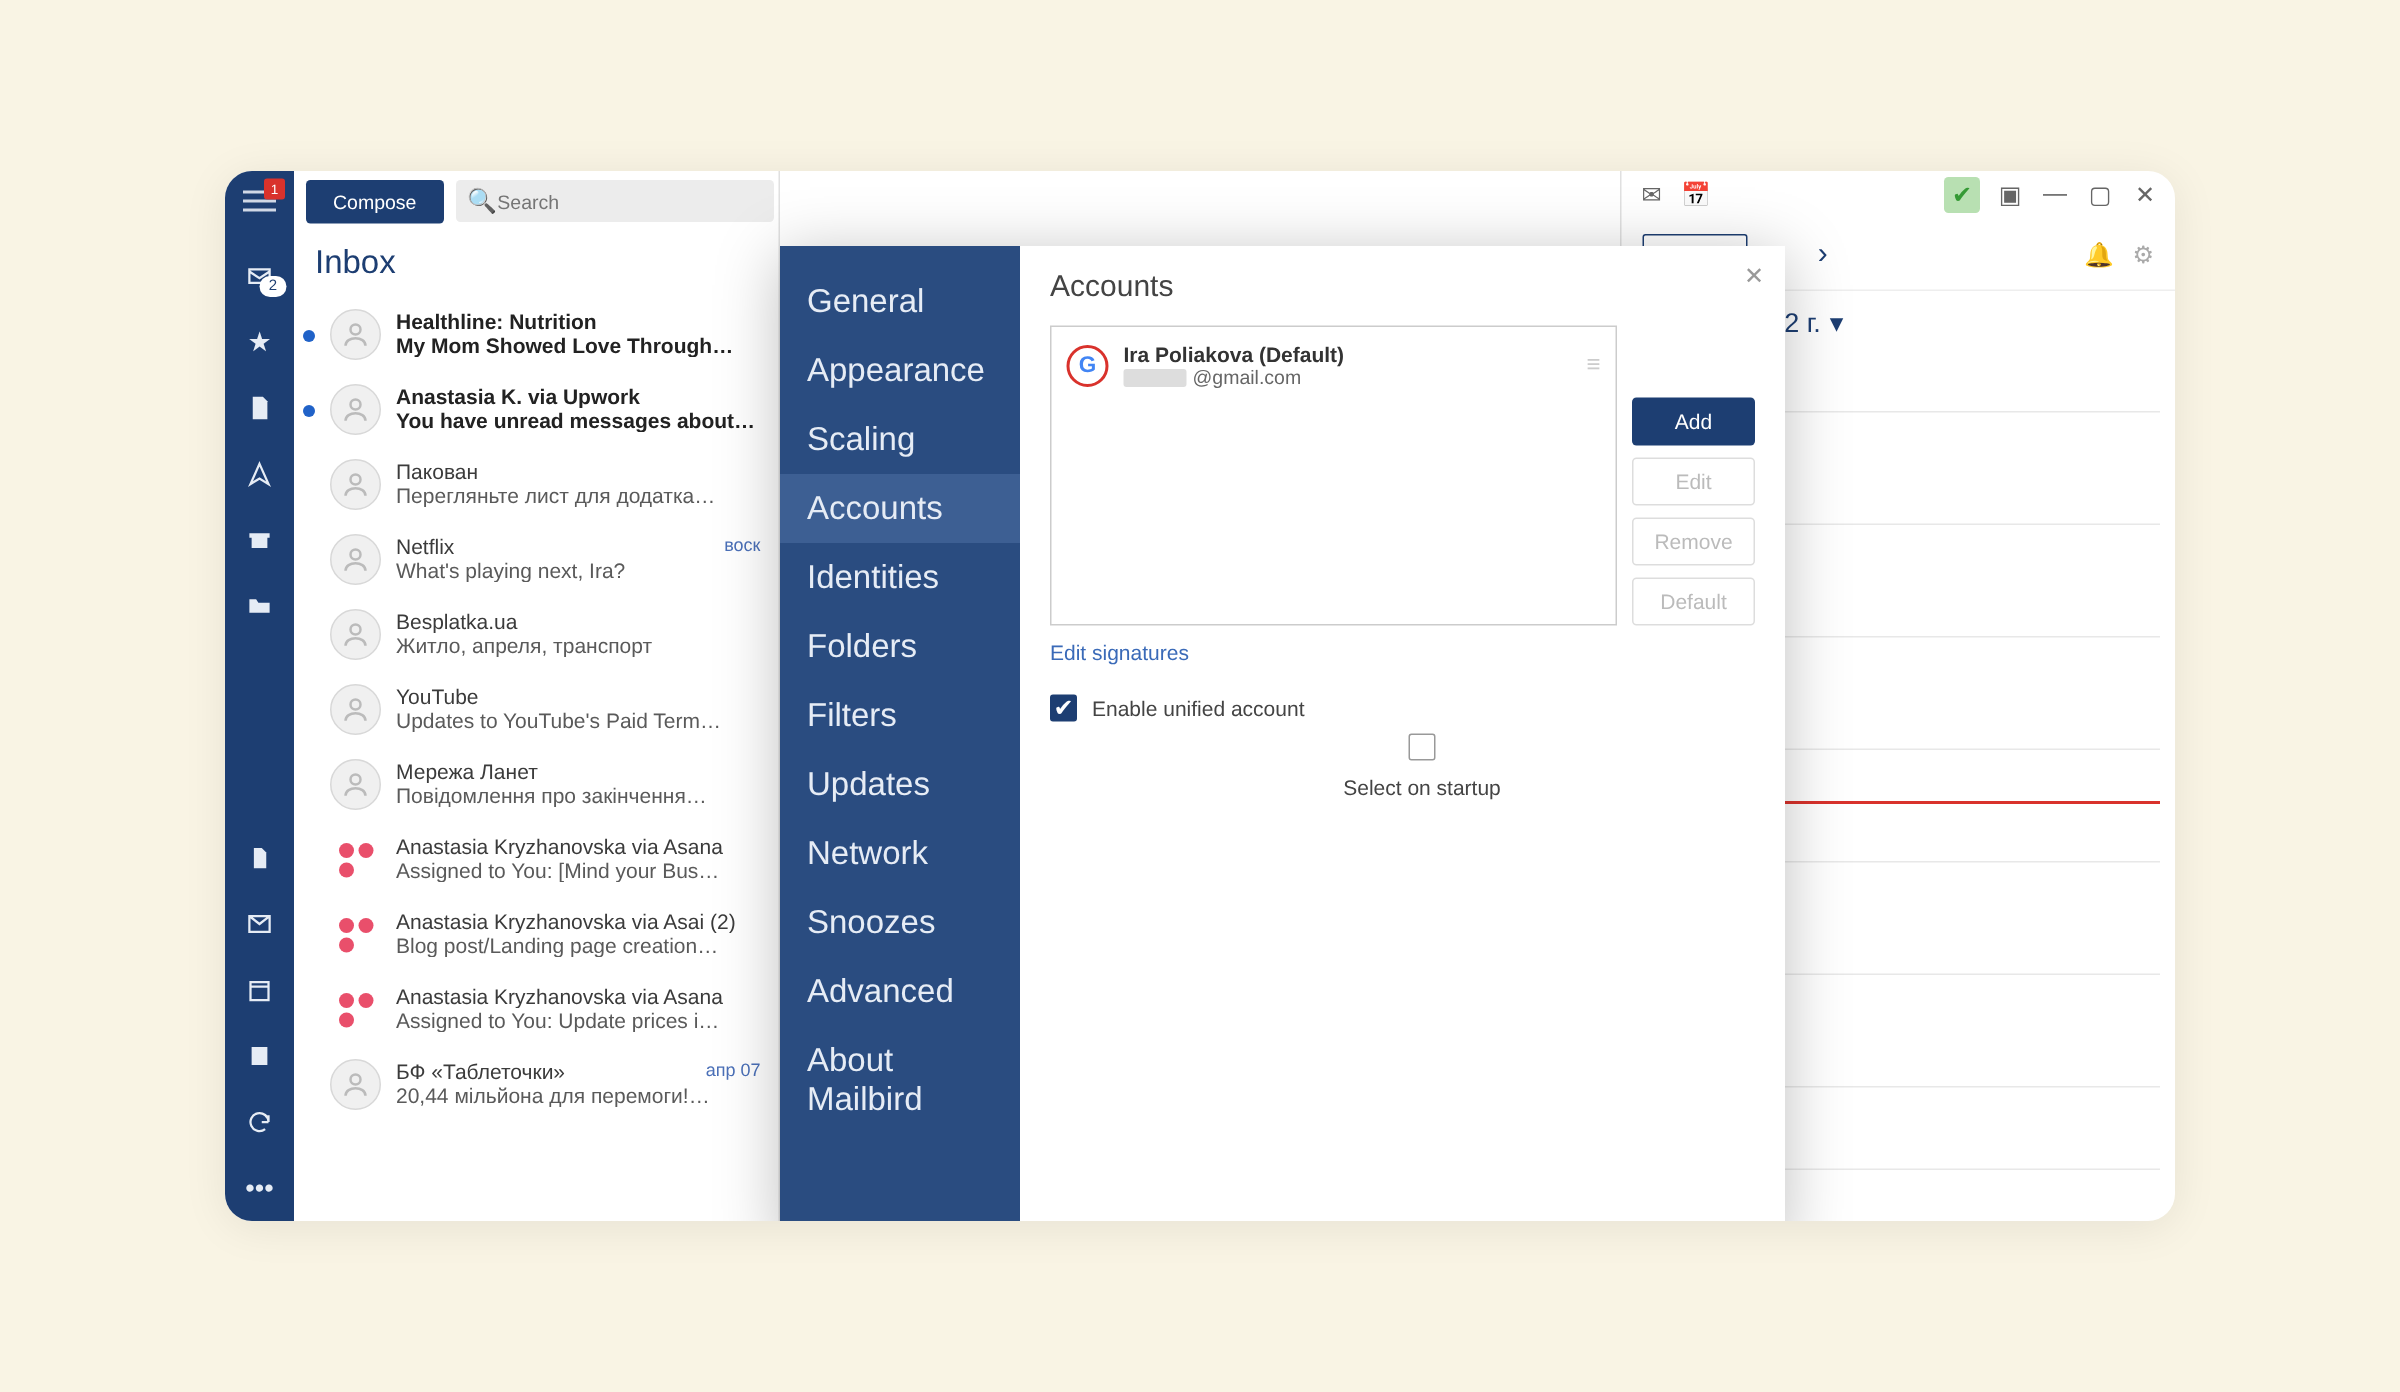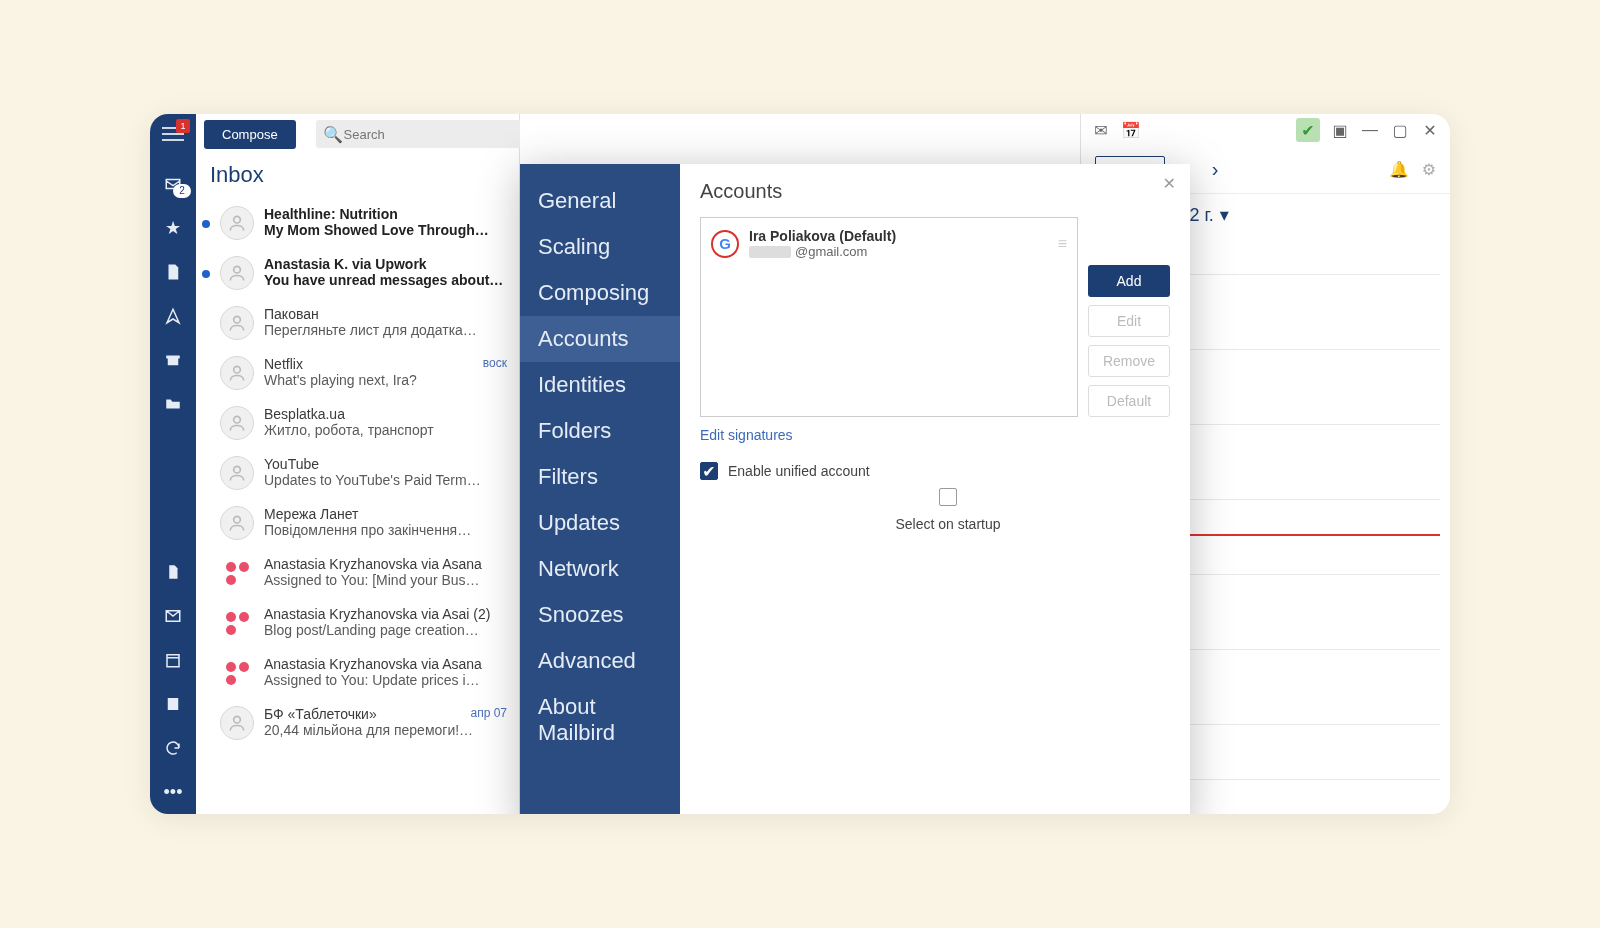--- a/index.html
+++ b/index.html
@@ -8,21 +8,21 @@
 .sidebar-rail { width: 46px; background: #1d3e72; display: flex; flex-direction: column; align-items: center; padding-top: 8px; }
 .rail-menu { width: 26px; height: 22px; position: relative; margin-bottom: 18px; }
 .rail-menu .bars { width: 22px; height: 2px; background: #d0d8e6; position: absolute; left: 2px; }
 .rail-menu .b1{top:5px;} .rail-menu .b2{top:11px;} .rail-menu .b3{top:17px;}
 .rail-menu .badge { position: absolute; right: -4px; top: -3px; width: 14px; height: 14px; background: #d9322c; border-radius: 2px; color: #fff; font-size: 9px; line-height: 14px; text-align: center; }
 .rail-item { width: 32px; height: 32px; margin: 6px 0; display: flex; align-items: center; justify-content: center; color: #e6ecf5; font-size: 18px; position: relative; }
 .rail-item .count { position: absolute; width: 18px; height: 14px; background: #fff; color: #1d3e72; border-radius: 7px; font-size: 10px; line-height: 14px; text-align: center; right: -2px; bottom: 2px; }
 .rail-spacer { flex: 1; }
 .rail-icon { width: 18px; height: 18px; }
 .mail-panel { width: 324px; background: #fff; display: flex; flex-direction: column; border-right: 1px solid #e0e0e0; }
-.mail-top { height: 40px; display: flex; align-items: center; padding: 0 8px; gap: 20px; }
+.mail-top { height: 40px; display: flex; align-items: center; padding: 0 8px; gap: 8px; }
 .compose-btn { background: #1d3e72; color: #fff; border: none; border-radius: 3px; padding: 7px 18px; font-size: 13px; cursor: pointer; }
 .search-wrap { flex: 1; background: #ececec; border-radius: 3px; height: 28px; display: flex; align-items: center; padding: 0 8px; color: #888; }
 .search-wrap input { flex: 1; border: none; background: transparent; outline: none; font-size: 13px; }
 .sort-icon { color: #888; font-size: 14px; padding: 0 4px; }
 .mail-header { padding: 8px 14px 10px; color: #1d3e72; font-size: 22px; font-weight: 300; }
 .mail-list { flex: 1; overflow: hidden; }
 .mail-item { display: flex; align-items: flex-start; padding: 8px 12px 8px 6px; gap: 10px; position: relative; }
 .mail-item .dot { width: 8px; height: 8px; border-radius: 50%; background: #2062c8; margin-top: 14px; }
 .mail-item .dot.hidden { visibility: hidden; }
 .avatar { width: 34px; height: 34px; border-radius: 50%; background: #f0f0f0; border: 1px solid #d8d8d8; display: flex; align-items: center; justify-content: center; color: #bbb; }
@@ -215,21 +215,21 @@
         <div class="mail-item">
           <span class="dot hidden"></span>
           <div class="avatar">
             <svg width="20" height="20" viewBox="0 0 24 24" fill="none" stroke="currentColor" stroke-width="2">
               <circle cx="12" cy="8" r="4"></circle>
               <path d="M4 21c0-4 4-6 8-6s8 2 8 6"></path>
             </svg>
           </div>
           <div class="mail-text">
             <div class="mail-from">Besplatka.ua</div>
-            <div class="mail-subj">Житло, робота, транспорт</div>
+            <div class="mail-subj">Житло, апреля, транспорт</div>
           </div>
         </div>
         <div class="mail-item">
           <span class="dot hidden"></span>
           <div class="avatar">
             <svg width="20" height="20" viewBox="0 0 24 24" fill="none" stroke="currentColor" stroke-width="2">
               <circle cx="12" cy="8" r="4"></circle>
               <path d="M4 21c0-4 4-6 8-6s8 2 8 6"></path>
             </svg>
           </div>
@@ -350,22 +350,22 @@
       <div class="cal-hour-line" style="top:415px"></div>
       <div class="cal-hour-line" style="top:490px"></div>
       <div class="cal-time-label" style="top:545px">23:00</div>
       <div class="cal-hour-line" style="top:545px"></div>
     </div>
   </div>
 
   <div class="settings-panel">
     <div class="settings-nav" id="settings-nav">
         <div class="settings-nav-item">General</div>
+        <div class="settings-nav-item">Appearance</div>
         <div class="settings-nav-item">Scaling</div>
-        <div class="settings-nav-item">Composing</div>
         <div class="settings-nav-item active">Accounts</div>
         <div class="settings-nav-item">Identities</div>
         <div class="settings-nav-item">Folders</div>
         <div class="settings-nav-item">Filters</div>
         <div class="settings-nav-item">Updates</div>
         <div class="settings-nav-item">Network</div>
         <div class="settings-nav-item">Snoozes</div>
         <div class="settings-nav-item">Advanced</div>
         <div class="settings-nav-item">About Mailbird</div>
       </div>

